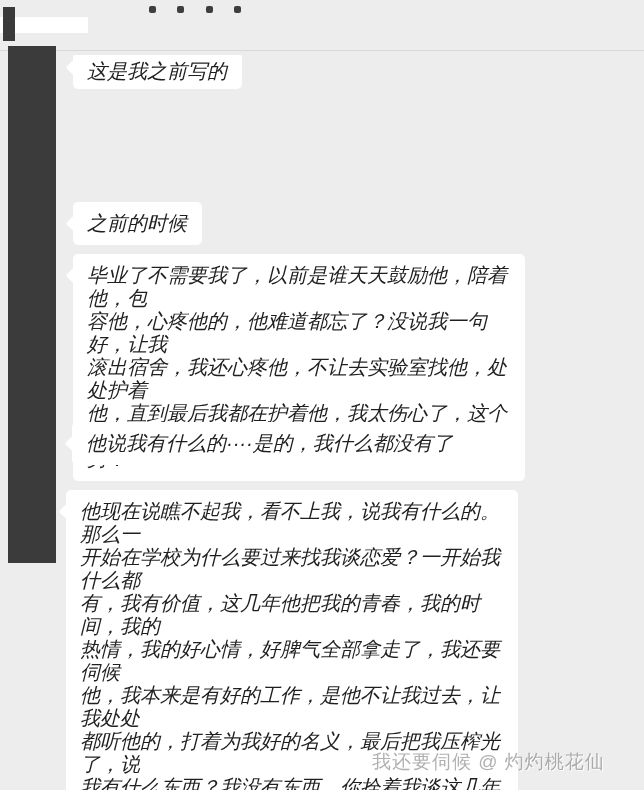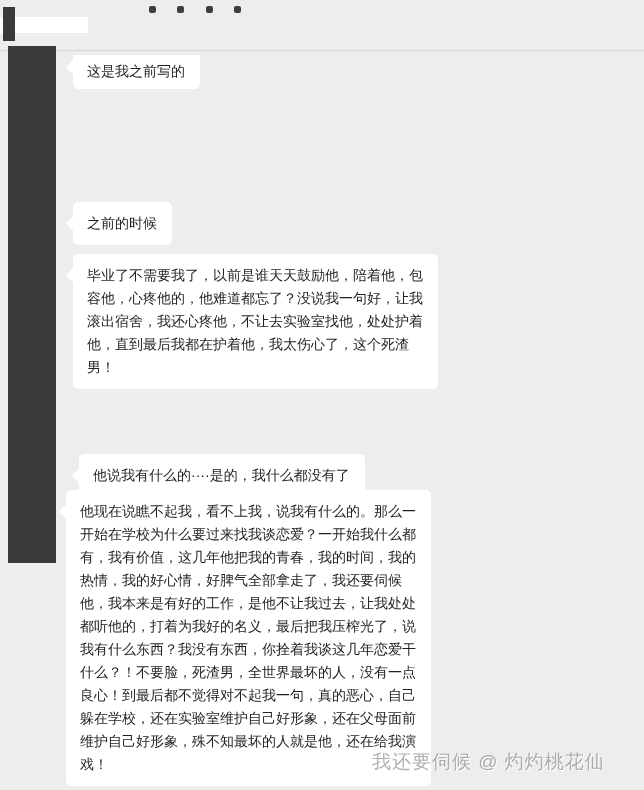--- a/index.html
+++ b/index.html
@@ -48,43 +48,44 @@
     left: 8px; top: 46px;
     width: 48px; height: 517px;
     background: #3b3b3b;
   }
   
   .bubble {
     position: absolute;
     background: #ffffff;
     border-radius: 5px;
     padding: 10px 15px 10px 14px;
-    font-size: 14px;
+    font-size: 20px;
     line-height: 23px;
     color: #1f1f1f;
     white-space: pre-wrap;
     max-width: 452px;
     width: max-content;
     box-sizing: border-box;
+    font-style: italic;
   }
   .bubble::before {
     content: "";
     position: absolute;
     left: -5px; top: 16px;
     width: 11px; height: 11px;
     background: #ffffff;
     border-radius: 2px;
     transform: rotate(45deg);
   }
   .m0 { left: 73px; top: 55px; padding-top: 5px; padding-bottom: 6px; border-top-left-radius: 2px; border-top-right-radius: 2px; }
   .m0::before { top: 7px; }
   .m1 { left: 73px; top: 114px; }
   .m2 { left: 73px; top: 186px; margin-top: 16px; }
   .m3 { left: 73px; top: 254px; }
-  .m4 { left: 79px; top: 422px; margin-top: 32px; }
+  .m4 { left: 72px; top: 422px; }
   .m5 { left: 66px; top: 490px; }
   
   .watermark {
     position: absolute;
     left: 372px; top: 749px;
     font-size: 19px;
     letter-spacing: 1px;
     color: rgba(128,128,128,0.62);
     text-shadow: 1px 1px 0 rgba(255,255,255,0.9);
     z-index: 5;

